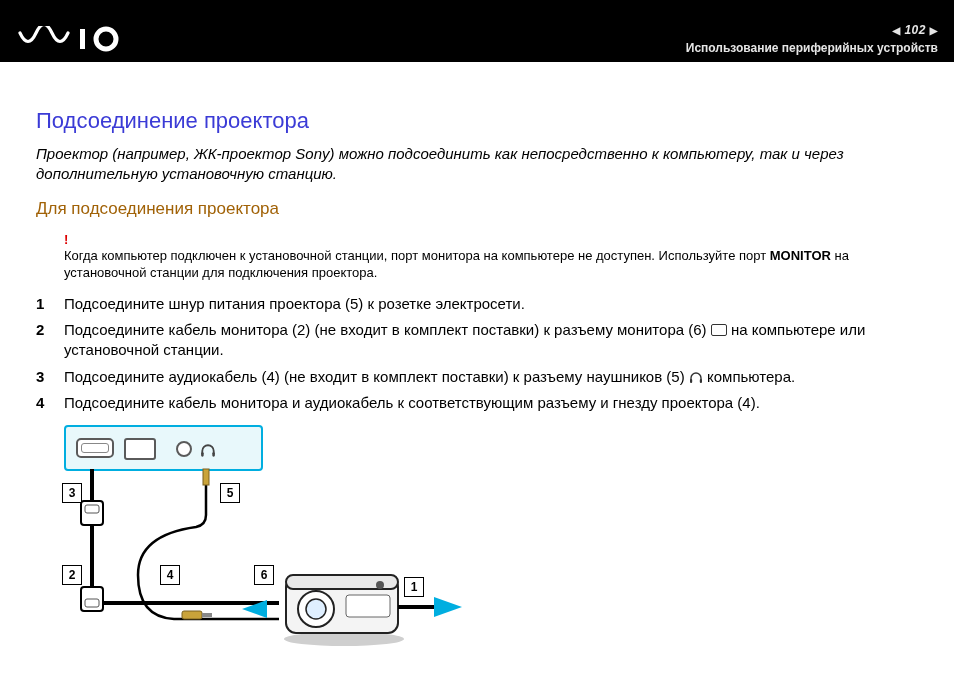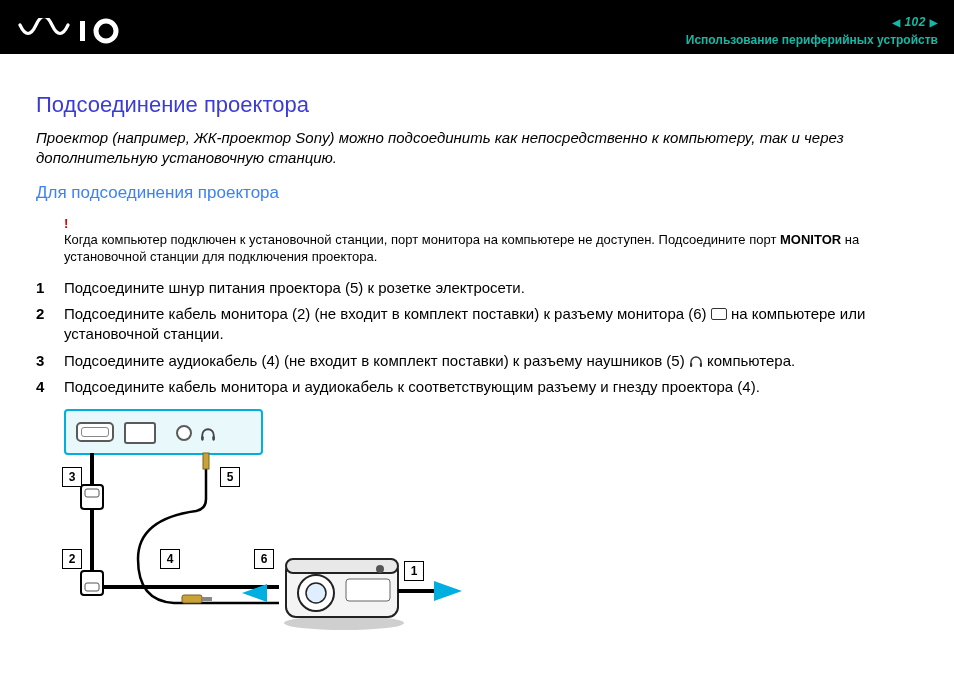--- a/index.html
+++ b/index.html
@@ -8,36 +8,36 @@
   width: 954px;
   height: 674px;
   font-family: Arial, Helvetica, sans-serif;
   font-size: 14px;
   color: #000;
   background: #fff;
   line-height: 1.35;
 }
 .header {
   background: #000;
-  color: #14b8a6;
+  color: #e5e5e5;
   height: 46px;
   display: flex;
   align-items: center;
   justify-content: space-between;
-  padding: 8px 16px 0 18px;
+  padding: 16px 16px 0 18px;
 }
 .logo-svg { display: block; }
 .hdr-right { text-align: right; font-size: 12px; }
 .hdr-page { font-style: italic; font-weight: bold; letter-spacing: .5px; }
 .hdr-page .tri { font-style: normal; font-size: 10px; display:inline-block; vertical-align: middle;}
 .hdr-sub { margin-top: 2px; font-weight: bold; }
-.content { padding: 28px 20px 0 36px; }
+.content { padding: 28px 20px 0 36px; margin-top: 8px; }
 h1.title { color: #3b3bd6; font-size: 22px; font-weight: normal; margin: 8px 0 8px 0; }
 p.intro { margin: 4px 0 14px 0; font-size: 15px; font-style: italic; }
-h2.sub { color: #3b82f6; font-size: 17px; font-weight: normal; margin: 10px 0 10px 0; }
+h2.sub { color: #a16207; font-size: 17px; font-weight: normal; margin: 10px 0 10px 0; }
 .warn-block { margin-left: 28px; margin-bottom: 12px; font-size: 13px; }
 .warn-mark { color: #d00; font-weight: bold; display:block; margin-bottom:-2px;}
 ol.steps { list-style: none; padding: 0; margin: 0 0 12px 0; font-size: 15px;}
 ol.steps li { display: flex; margin: 6px 0; }
 ol.steps li .num { font-weight: bold; width: 28px; flex: 0 0 28px; }
 ol.steps li .txt { flex: 1; }
 .inline-icon { display:inline-block; width:14px; height:10px; border:1px solid #333; border-radius:2px; vertical-align: -1px; }
 .inline-head { display:inline-block; vertical-align:-2px;}
 .diagram { margin: 8px 0 0 28px; position: relative; width: 450px; height: 240px; }
 .dev-panel { position:absolute; left:0; top:0; width:195px; height:42px; border:2px solid #00aee0; border-radius:4px; background:#e8f8fb; }
@@ -72,21 +72,21 @@
   </div>
 </div>
 
 <div class="content">
   <h1 class="title">Подсоединение проектора</h1>
   <p class="intro">Проектор (например, ЖК-проектор Sony) можно подсоединить как непосредственно к компьютеру, так и через дополнительную установочную станцию.</p>
   <h2 class="sub">Для подсоединения проектора</h2>
 
   <div class="warn-block">
     <span class="warn-mark">!</span>
-    <span>Когда компьютер подключен к установочной станции, порт монитора на компьютере не доступен. Подсоедините порт </span><b>MONITOR</b><span> на установочной станции для подключения проектора.</span>
+    <span>Когда компьютер подключен к установочной станции, порт монитора на компьютере не доступен. Используйте порт </span><b>MONITOR</b><span> на установочной станции для подключения проектора.</span>
   </div>
 
   <ol class="steps">
     <li>
       <span class="num">1</span>
       <span class="txt">Подсоедините шнур питания проектора (5) к розетке электросети.</span>
     </li>
     <li>
       <span class="num">2</span>
       <span class="txt">

